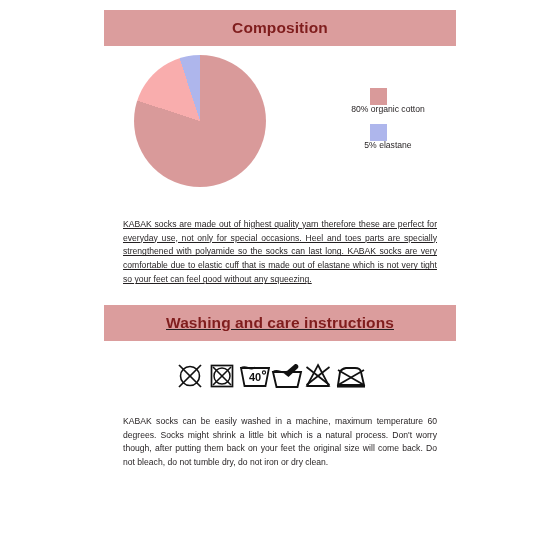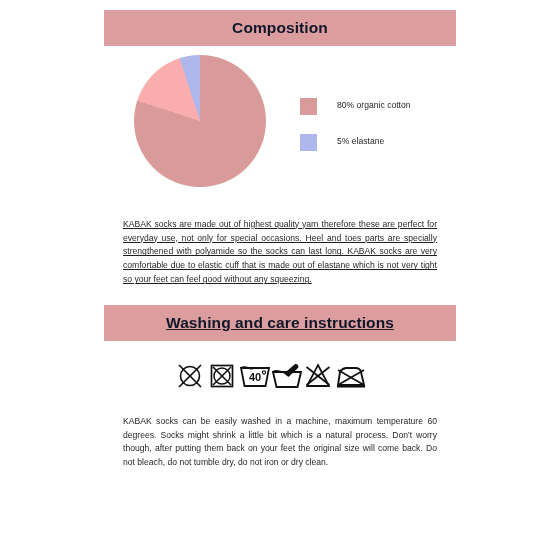--- a/index.html
+++ b/index.html
@@ -29,21 +29,21 @@
     background: #DB9D9D;
     display: flex;
     align-items: center;
     justify-content: center;
     box-sizing: border-box;
   }
   .section-bar .bar-title {
     font-size: 15.5px;
     font-weight: 600;
     letter-spacing: 0.1px;
-    color: #0f172a;
+    color: #7f1d1d;
     line-height: 1;
   }
   #bar-composition { top: 10px; }
   #bar-washing     { top: 305px; }
 
   
   .chart-block {
     position: absolute;
     top: 55px;
     left: 104px;
@@ -66,20 +66,21 @@
   .legend {
     position: absolute;
     left: 196px;
     top: 33px;
     width: 156px;
   }
   .legend-row {
     display: flex;
     align-items: center;
     height: 36px;
+    flex-direction: column;
   }
   .legend-swatch {
     width: 17px;
     height: 17px;
     flex: 0 0 17px;
   }
   .legend-label {
     margin-left: 20px;
     font-size: 8.6px;
     line-height: 1.1;

